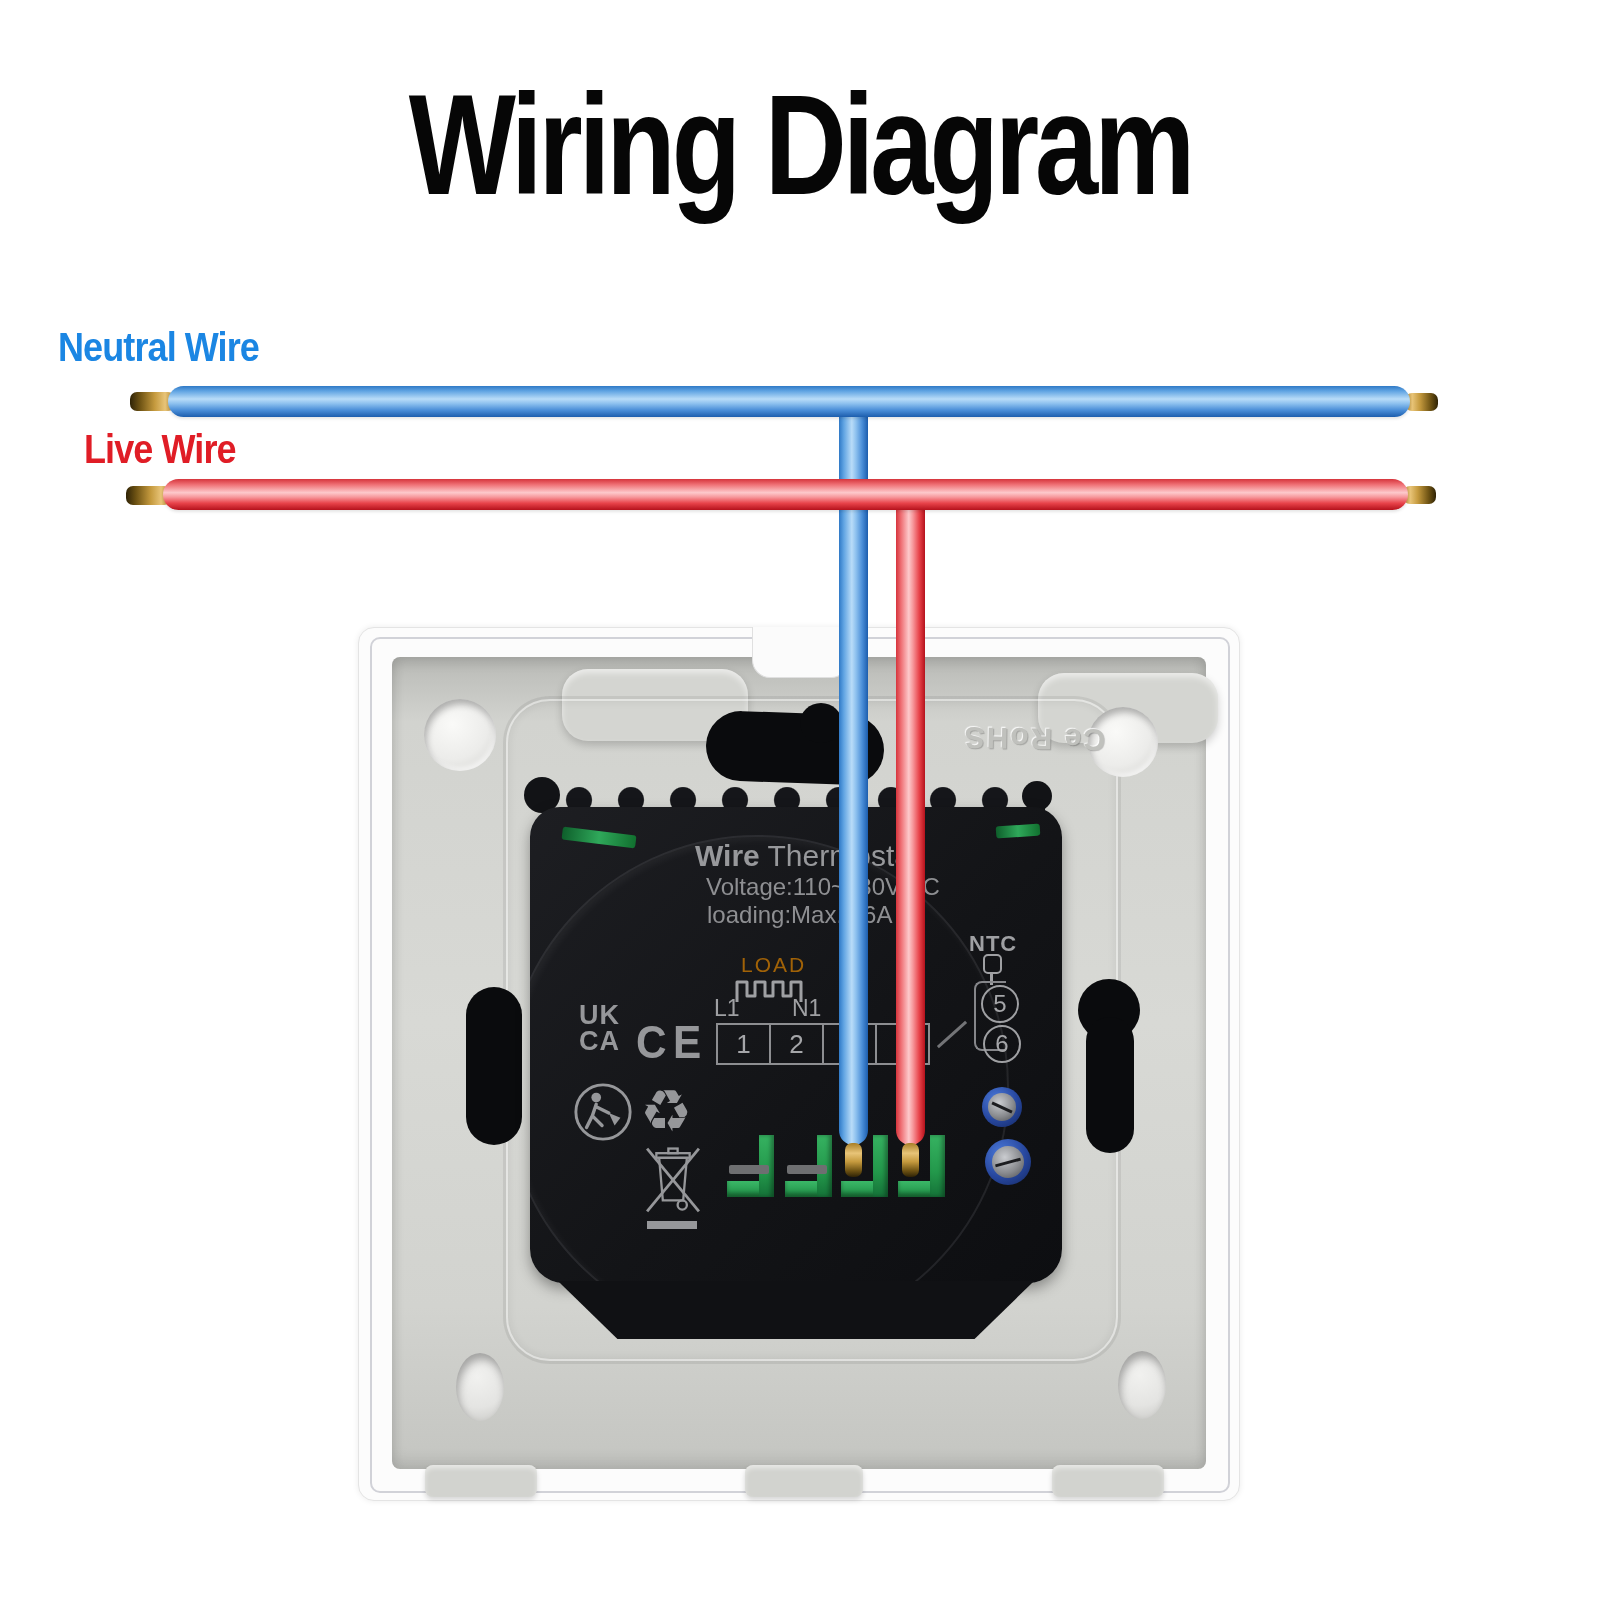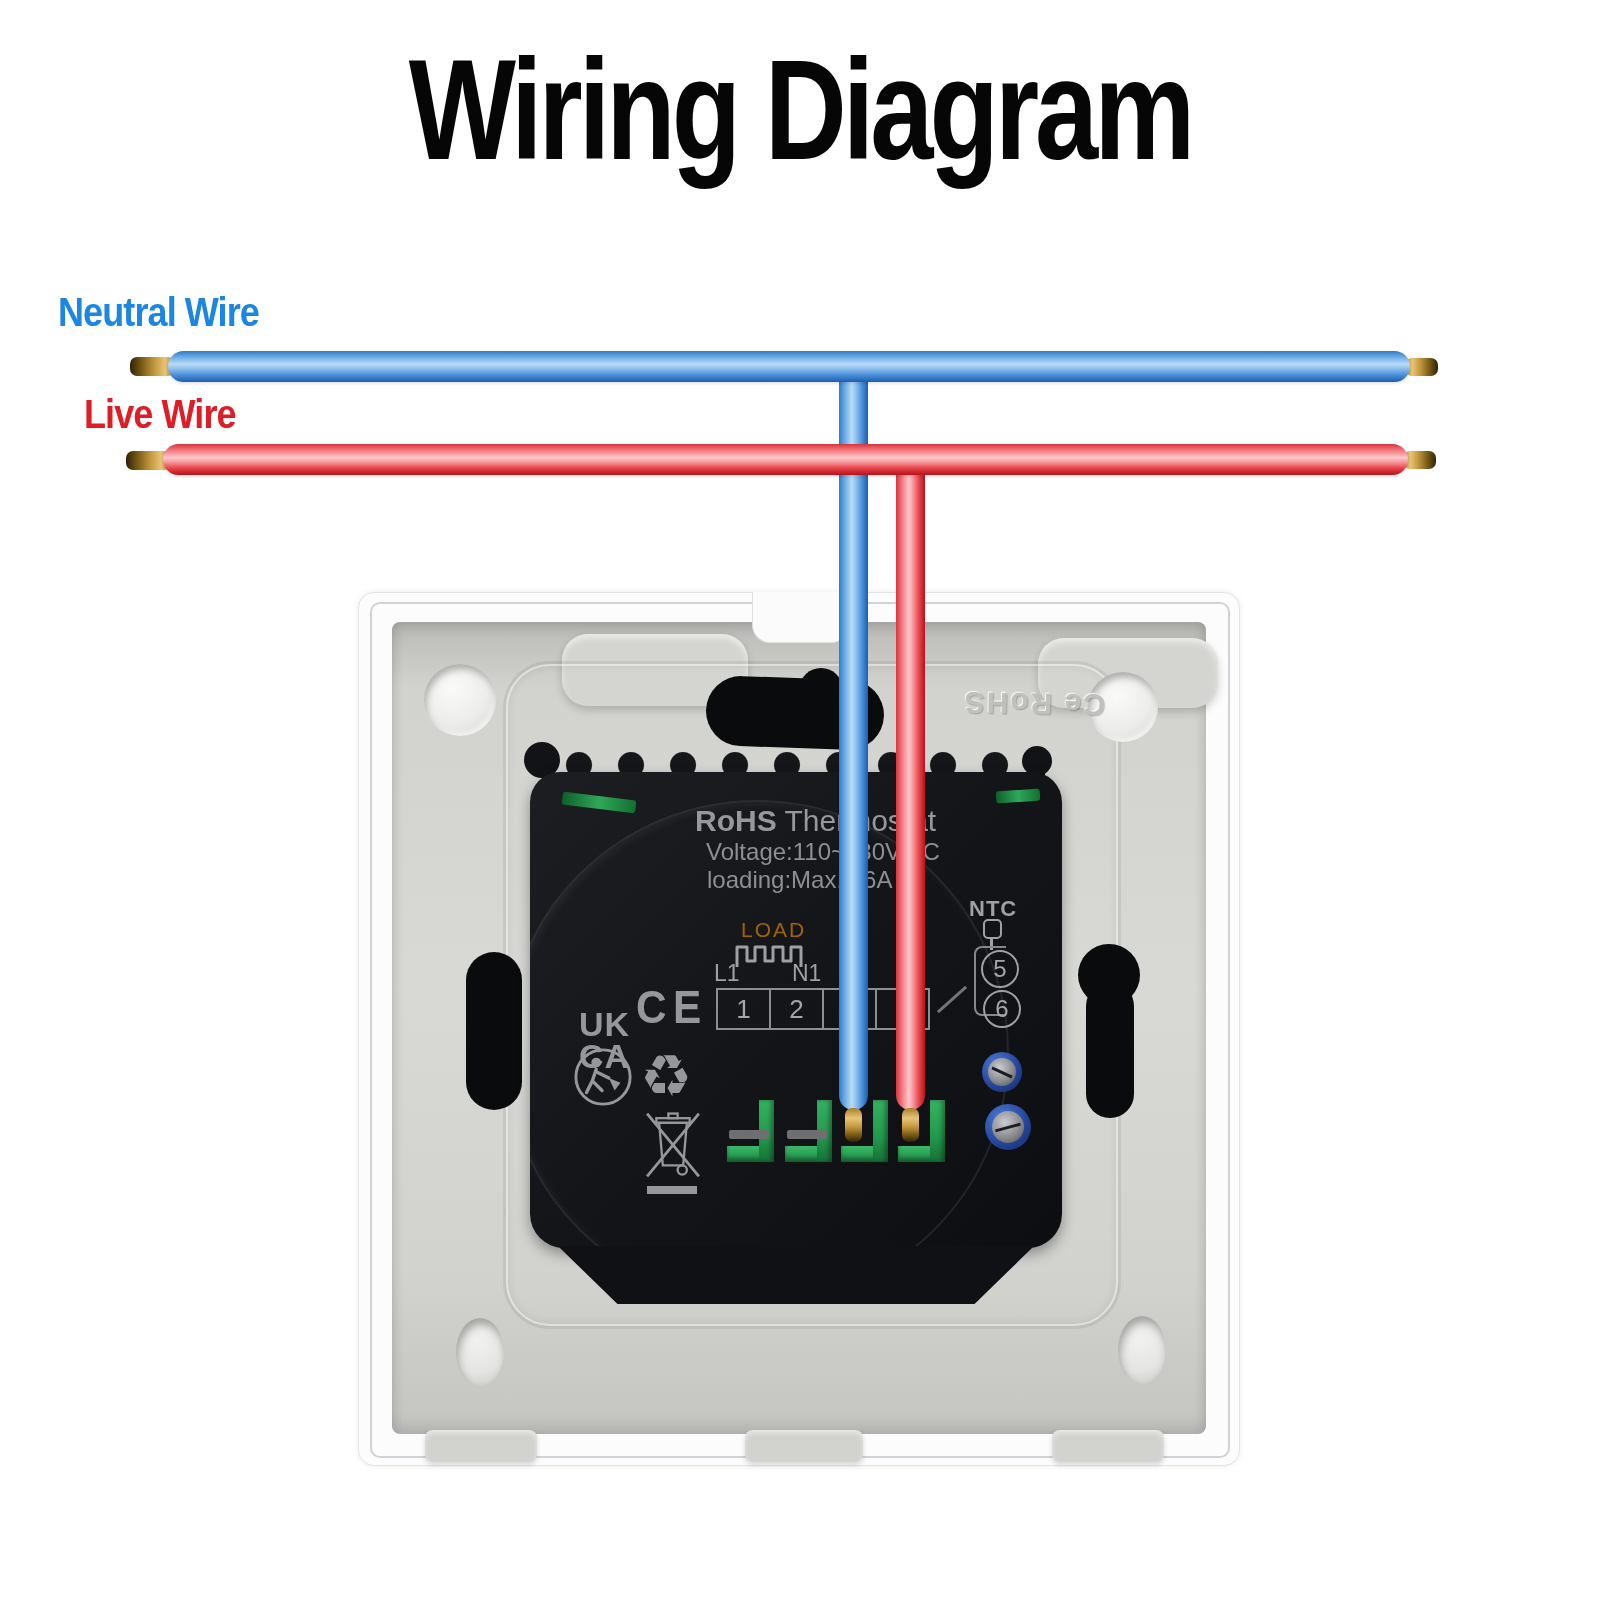--- a/index.html
+++ b/index.html
@@ -1,17 +1,17 @@
 <!DOCTYPE html>
 <html><head>
 <meta charset="utf-8">
 <style>
   html,body{margin:0;padding:0;background:#fff;}
   .page{position:relative;width:1600px;height:1559px;background:#ffffff;overflow:hidden;
-        font-family:"Liberation Sans", sans-serif;}
+        font-family:"Liberation Sans", sans-serif;margin-top:35px;}
 
   
   .title{position:absolute;top:28px;left:0;width:100%;text-align:center;}
   .title span{display:inline-block;font-size:142px;font-weight:bold;letter-spacing:-5px;
               color:#060606;transform:scaleX(.80);transform-origin:center;}
 
   
   .wire-label{position:absolute;font-size:40px;font-weight:bold;letter-spacing:-1px;
               transform:scaleX(.9);transform-origin:left;}
   .lbl-neutral{left:58px;top:290px;color:#1b86e3;}
@@ -106,21 +106,21 @@
   .probe{position:absolute;left:983px;top:919px;width:15px;height:16px;border:2px solid #9fa0a3;border-radius:5px;}
   .probe-stem{position:absolute;left:990px;top:937px;width:3px;height:13px;background:#9fa0a3;}
   .bracket{position:absolute;left:974px;top:946px;width:30px;height:66px;border:2px solid #85868a;
            border-right:none;border-radius:8px 0 0 8px;}
   .ntc-circle{position:absolute;width:34px;height:34px;border:2px solid #9fa0a3;border-radius:50%;
               display:flex;align-items:center;justify-content:center;font-size:24px;color:#a5a6a9;}
   .ntc5{left:981px;top:950px;}
   .ntc6{left:983px;top:990px;}
 
   
-  .ukca{position:absolute;left:579px;top:1008px;font-size:34px;font-weight:bold;line-height:.95;
+  .ukca{position:absolute;left:579px;top:968px;font-size:27px;font-weight:bold;line-height:.95;
         letter-spacing:1px;color:#96979a;}
   .ce{position:absolute;left:636px;top:980px;font-size:46px;font-weight:bold;letter-spacing:7px;
       color:#96979a;transform:scaleX(.92);transform-origin:left;}
   .icon-abs{position:absolute;}
   .recycle{position:absolute;left:640px;top:1042px;font-size:58px;color:#96979a;font-family:"DejaVu Sans",sans-serif;}
   .weee-bar{position:absolute;left:647px;top:1186px;width:50px;height:8px;background:#96979a;}
 
   
   .clip-bar{position:absolute;width:15px;height:62px;top:1100px;
             background:linear-gradient(180deg,#36b261 0%,#23984b 60%,#157238 100%);
@@ -175,21 +175,21 @@
   <div class="ear ear-l"></div>
   <div class="ear ear-r"></div>
   <div class="module"></div>
   <div class="module-clip">
     <div class="module-ring"></div>
   </div>
   <div class="module-foot"></div>
   <div class="pcb pcb-l"></div>
   <div class="pcb pcb-r"></div>
 
-  <div class="brand"><b>RoHS</b><span> Thermostat</span></div>
+  <div class="brand"><b>Wire</b><span> Thermostat</span></div>
   <div class="spec1">Voltage:110~230V AC</div>
   <div class="spec2">loading:Max. 16A</div>
 
   <div class="load-lbl">LOAD</div>
   <svg class="heat-svg" width="74" height="28" viewBox="0 0 74 28">
     <path d="M4 27 L4 7 L14 7 L14 21 L22 21 L22 7 L32 7 L32 21 L40 21 L40 7 L50 7 L50 21 L58 21 L58 7 L68 7 L68 27" fill="none" stroke="#9fa0a3" stroke-width="3" stroke-linejoin="round"></path>
   </svg>
   <div class="l1-lbl">L1</div>
   <div class="n1-lbl">N1</div>
 

